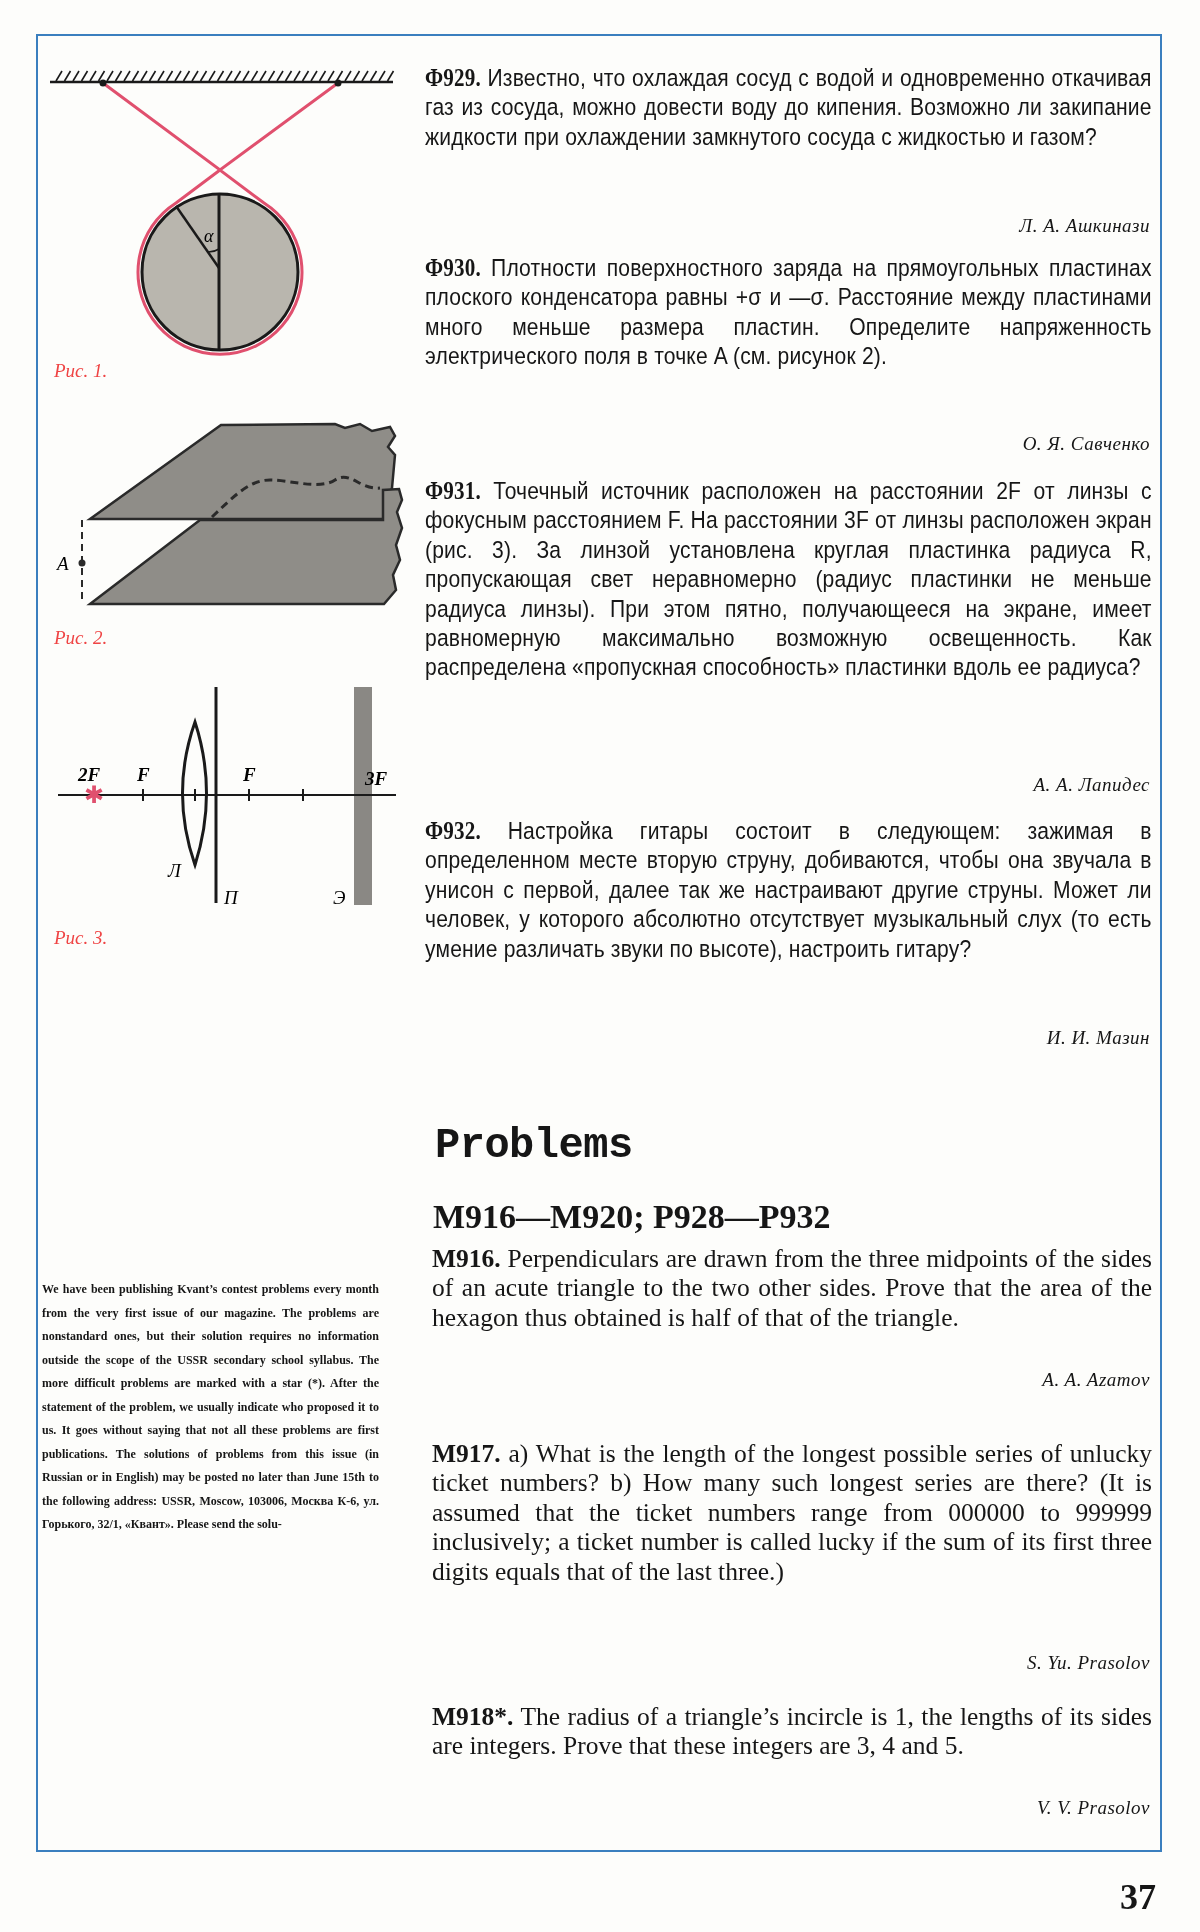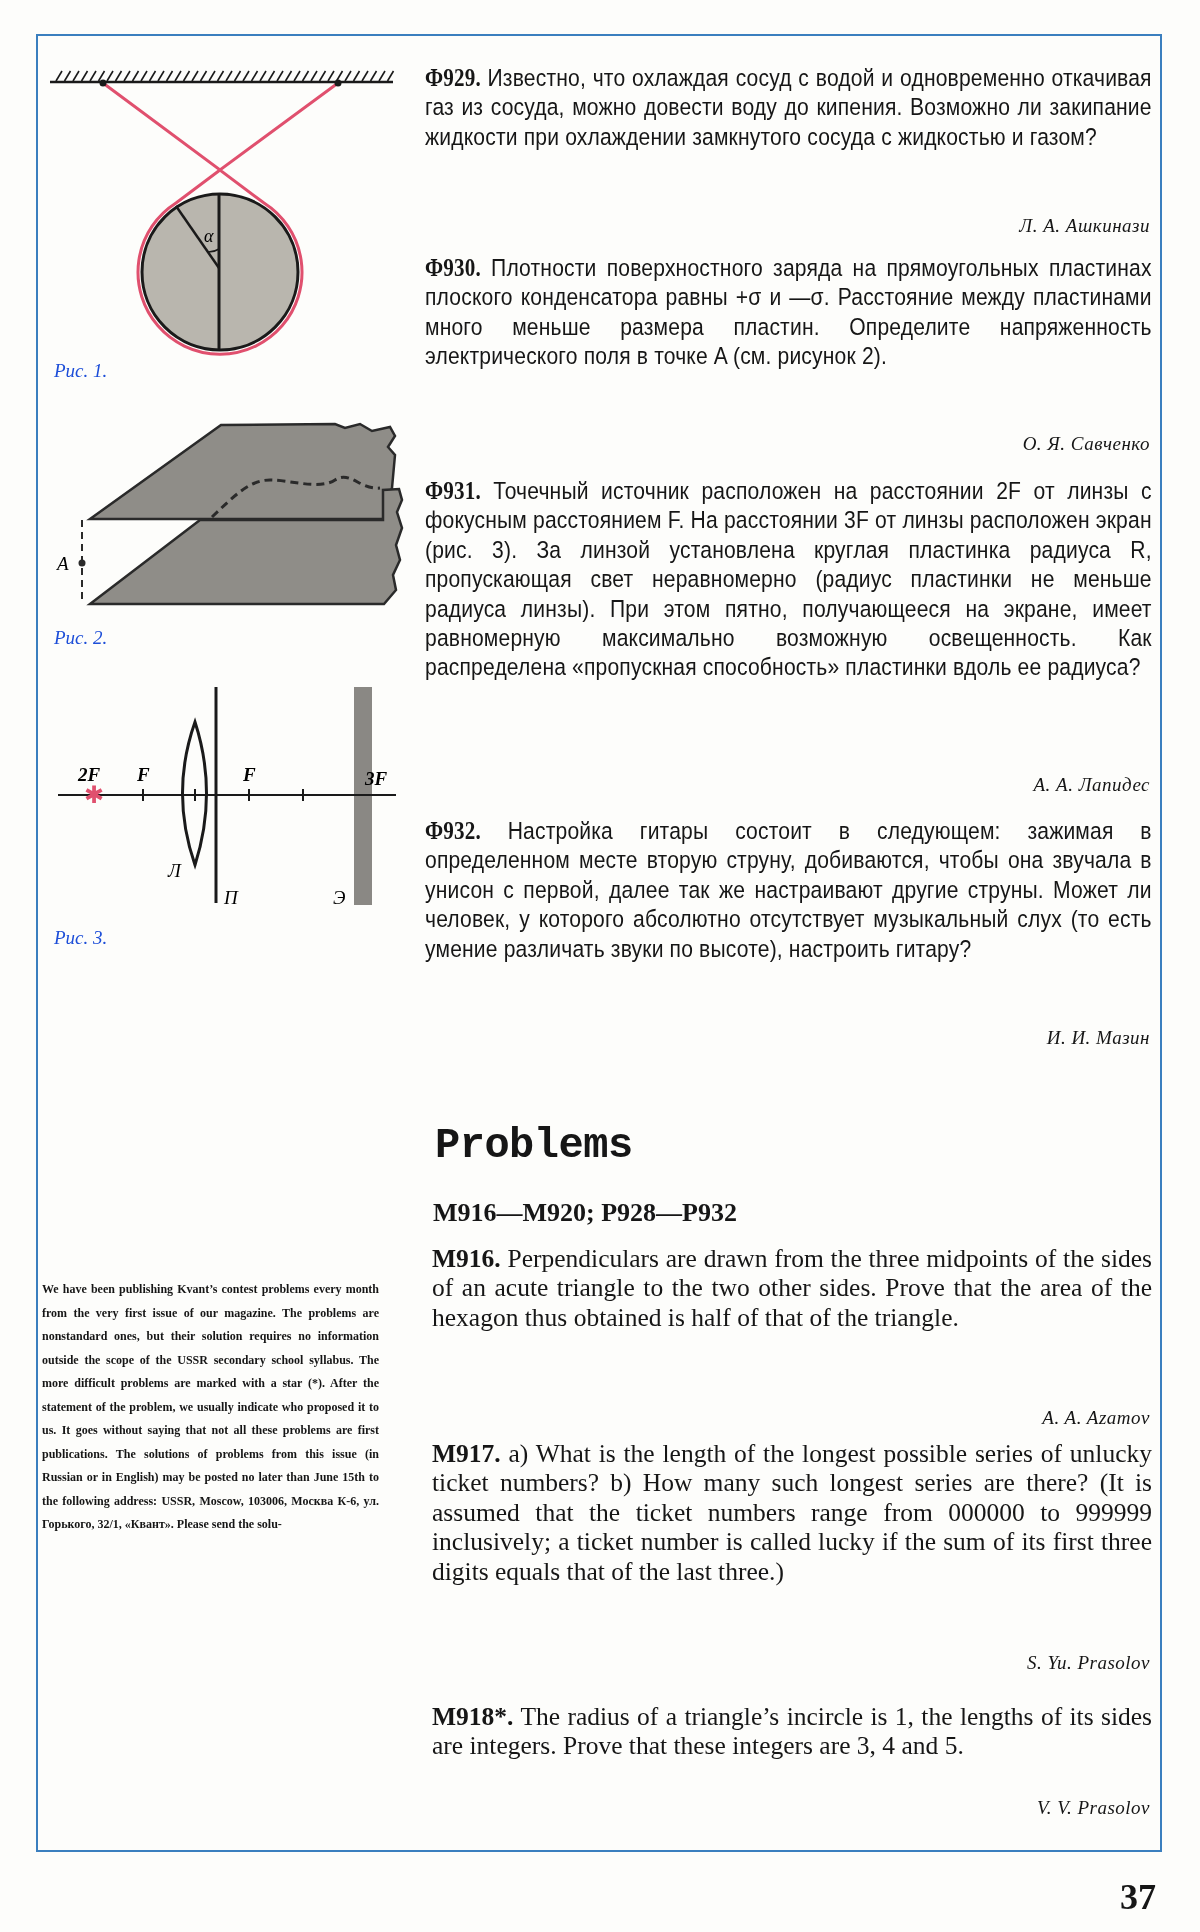--- a/index.html
+++ b/index.html
@@ -6,31 +6,31 @@
   body {
     width: 1200px; height: 1932px; position: relative; overflow: hidden;
     background: #fdfdfb; color: #161616;
     font-family: "Liberation Serif", "DejaVu Serif", serif;
   }
   .frame {
     position: absolute; left: 36px; top: 34px; width: 1126px; height: 1818px;
     border: 2px solid #3b7fbf; box-sizing: border-box;
   }
   .abs { position: absolute; }
-  .cap { font-style: italic; font-size: 19px; color: #1d4ed8; }
+  .cap { font-style: italic; font-size: 19px; color: #ef4444; }
   .fig { position: absolute; }
 
   
   .ru { position: absolute; left: 425px; width: 727px; font-size: 24.5px; line-height: 29.4px; text-align: justify; font-family: "Liberation Sans", "DejaVu Sans", sans-serif; transform: scaleX(0.86); transform-origin: left top; width: 845px; letter-spacing: 0.2px; }
   .ru .num { font-weight: bold; font-family: "Liberation Serif", serif; }
   .author { position: absolute; right: 50px; font-style: italic; font-size: 19px; letter-spacing: 0.5px; }
 
   
   .heading { position: absolute; left: 435px; top: 1122px; font-size: 42px; font-weight: bold; letter-spacing: -0.5px; font-family: Liberation Mono, monospace; }
-  .subheading { position: absolute; left: 433px; top: 1198px; font-size: 26px; font-weight: bold; text-align: center; }
+  .subheading { position: absolute; left: 433px; top: 1198px; font-size: 34px; font-weight: bold; text-align: center; }
   .en { position: absolute; left: 432px; width: 720px; font-size: 25.5px; line-height: 29.4px; text-align: justify; text-align-last: auto; }
   .en .num { font-weight: bold; }
 
   
   .note { position: absolute; left: 42px; top: 1278px; width: 337px; font-size: 12px; line-height: 23.5px; font-weight: bold; text-align: justify; font-family: "Liberation Serif", "DejaVu Serif", serif; }
 
   .pageno { position: absolute; left: 1120px; top: 1876px; font-size: 36px; font-weight: bold; text-align: right; }
 </style>
 </head>
 <body>
@@ -150,21 +150,21 @@
 </div>
 <div class="author" style="top:1027px">И. И. Мазин</div>
 
 <div class="heading">Problems</div>
 <div class="subheading">M916—M920; P928—P932</div>
 
 <div class="en" style="top:1244px">
   <span class="num">M916.</span>
   <span>Perpendiculars are drawn from the three midpoints of the sides of an acute triangle to the two other sides. Prove that the area of the hexagon thus obtained is half of that of the triangle.</span>
 </div>
-<div class="author" style="top:1407px">A. A. Azamov</div>
+<div class="author" style="top:1369px">A. A. Azamov</div>
 
 <div class="en" style="top:1439px">
   <span class="num">M917.</span>
   <span>a) What is the length of the longest possible series of unlucky ticket numbers? b) How many such longest series are there? (It is assumed that the ticket numbers range from 000000 to 999999 inclusively; a ticket number is called lucky if the sum of its first three digits equals that of the last three.)</span>
 </div>
 <div class="author" style="top:1652px">S. Yu. Prasolov</div>
 
 <div class="en" style="top:1702px">
   <span class="num">M918*.</span>
   <span>The radius of a triangle’s incircle is 1, the lengths of its sides are integers. Prove that these integers are 3, 4 and 5.</span>

